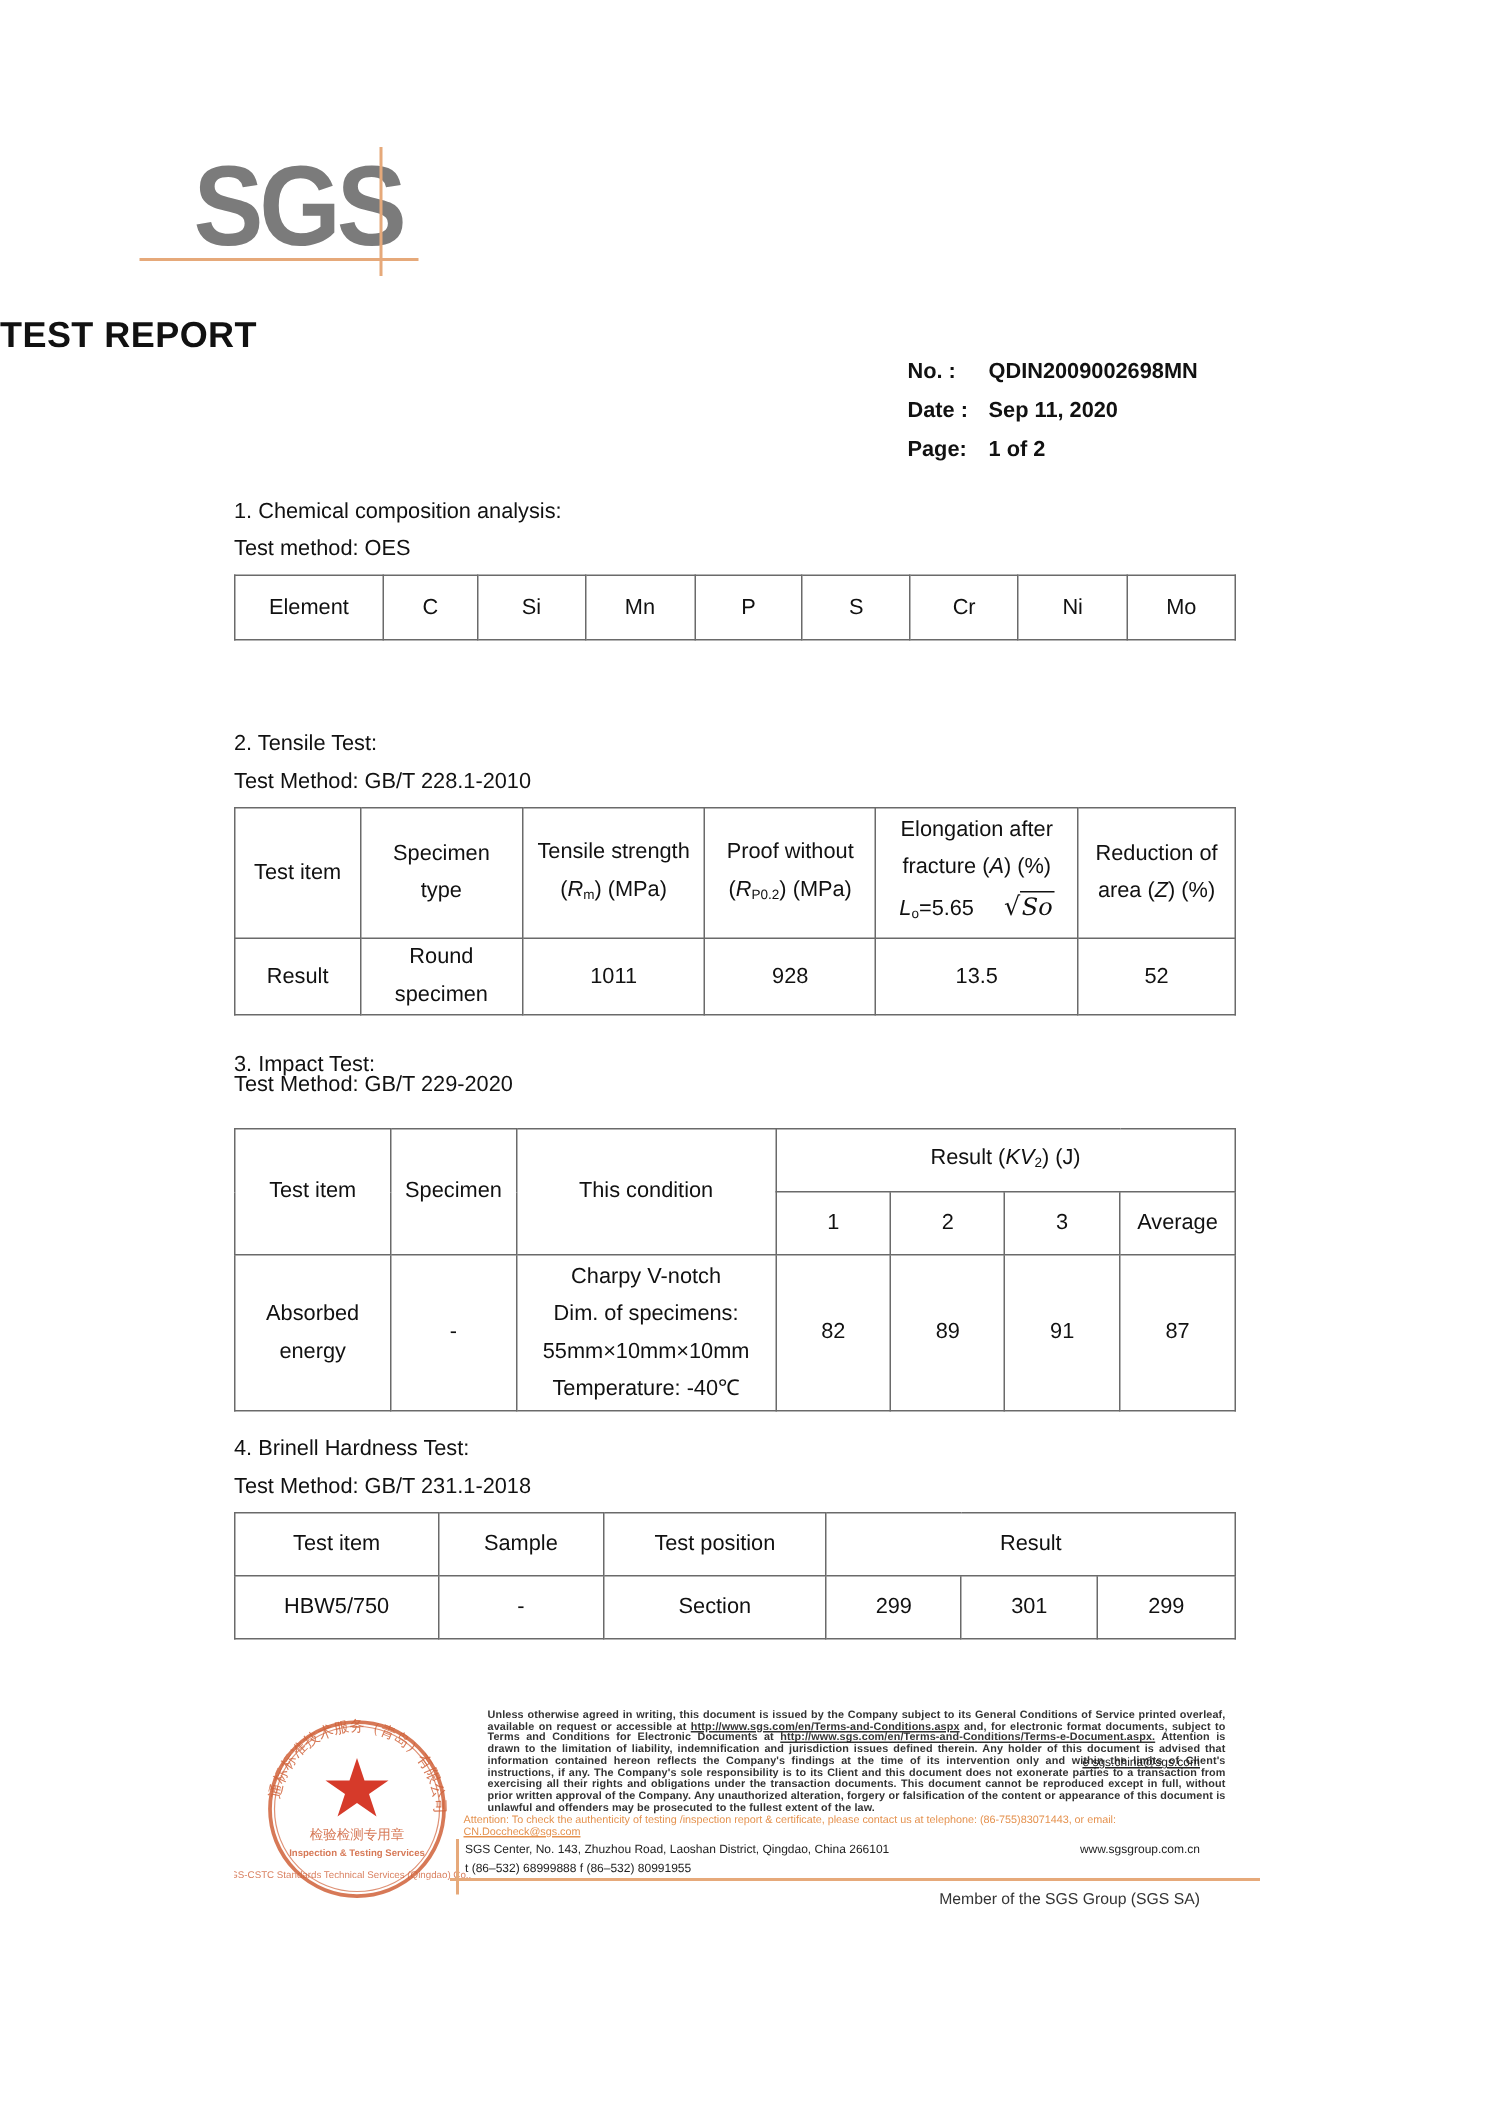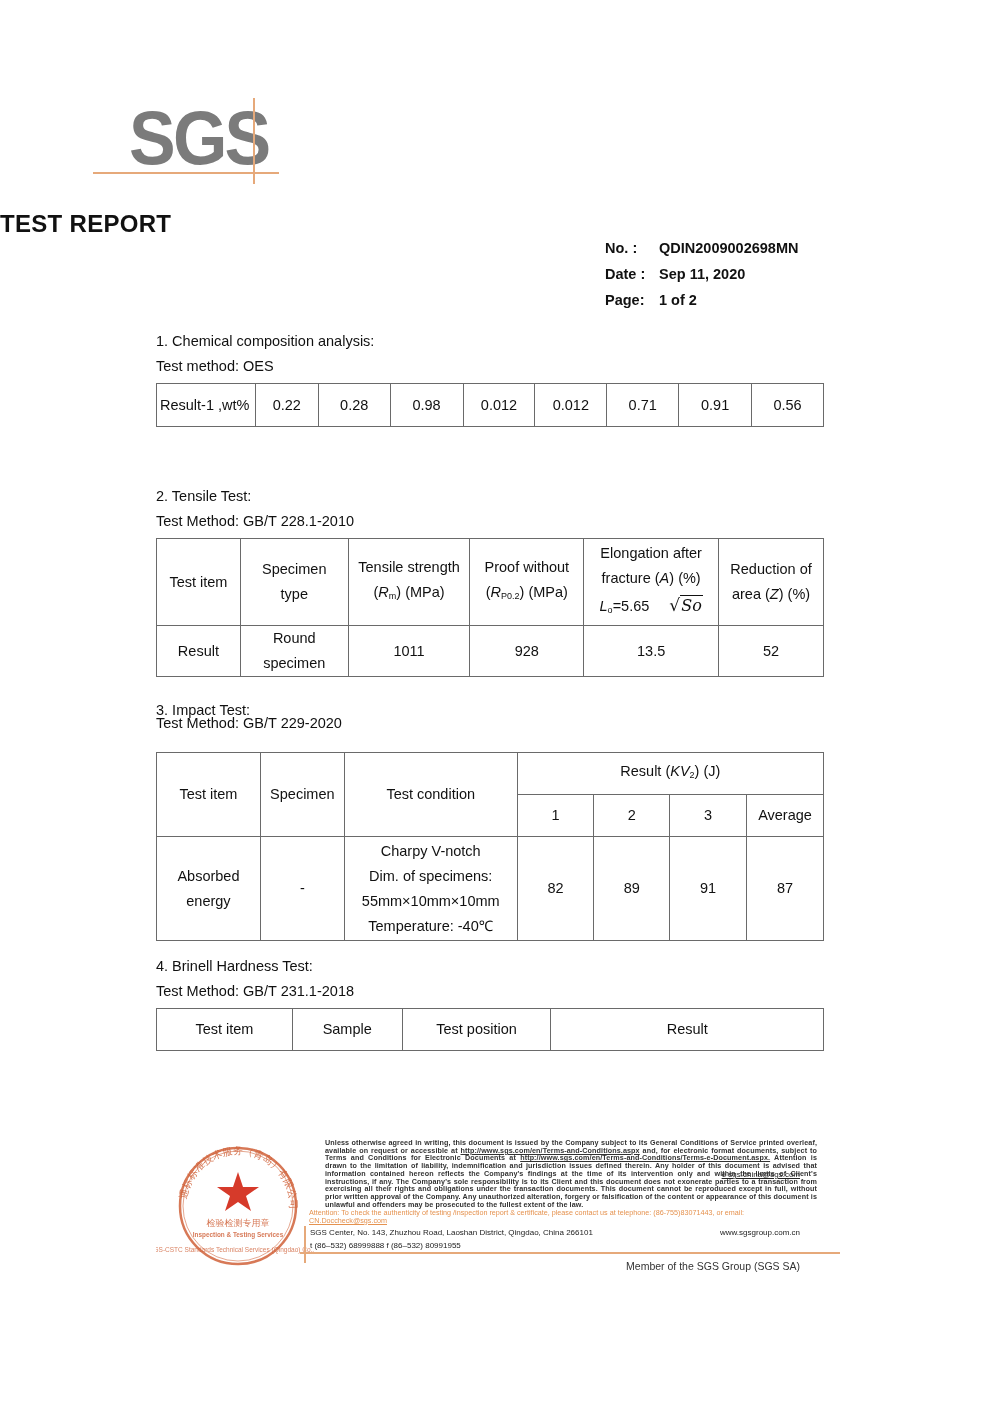--- a/index.html
+++ b/index.html
@@ -84,30 +84,30 @@
       <col style="width:63px">
       <col style="width:72px">
       <col style="width:73px">
     <col style="width:72px">
       <col style="width:72px">
       <col style="width:72px">
       <col style="width:73px">
       <col style="width:72px">
   </colgroup>
   <tbody>
-  <tr style="height:43px">
-    <td style="text-align:left;padding-left:3px">Result-1 ,wt%</td>
-    <td>0.22</td>
-    <td>0.28</td>
-    <td>0.98</td>
-    <td>0.012</td>
-    <td>0.012</td>
-    <td>0.71</td>
-    <td>0.91</td>
-    <td>0.56</td>
+      <tr style="height:43px">
+    <td>Element</td>
+    <td>C</td>
+    <td>Si</td>
+    <td>Mn</td>
+    <td>P</td>
+    <td>S</td>
+    <td>Cr</td>
+    <td>Ni</td>
+    <td>Mo</td>
   </tr>
 </tbody>
   </table>
 
 <div class="sec" style="top:488px">2. Tensile Test:</div>
 <div class="sec" style="top:513px">Test Method: GB/T 228.1-2010</div>
 <table class="t" style="top:538px">
   <colgroup>
     <col style="width:84px">
       <col style="width:108px">
@@ -164,21 +164,21 @@
       <col style="width:173px">
       <col style="width:77px">
       <col style="width:76px">
       <col style="width:77px">
       <col style="width:77px">
   </colgroup>
   <tbody>
       <tr style="height:42px">
     <td rowspan="2">Test item</td>
     <td rowspan="2">Specimen</td>
-    <td rowspan="2">Test condition</td>
+    <td rowspan="2">This condition</td>
     <td colspan="4"><span>Result (</span><i>KV</i><sub class="s">2</sub><span>) (J)</span></td>
   </tr>
   <tr style="height:42px">
     <td>1</td>
     <td>2</td>
     <td>3</td>
     <td>Average</td>
   </tr>
   <tr style="height:104px">
     <td>
@@ -210,20 +210,28 @@
       <col style="width:90px">
       <col style="width:91px">
       <col style="width:92px">
   </colgroup>
   <tbody>
       <tr style="height:42px">
     <td>Test item</td>
     <td>Sample</td>
     <td>Test position</td>
     <td colspan="3">Result</td>
+  </tr>
+  <tr style="height:42px">
+    <td>HBW5/750</td>
+    <td>-</td>
+    <td>Section</td>
+    <td>299</td>
+    <td>301</td>
+    <td>299</td>
   </tr>
 </tbody>
   </table>
 
 <div id="seal" class="abs">
   <svg width="160" height="140" viewBox="0 0 160 140">
     <defs>
       <path id="arcTop" d="M 30 72 A 52 52 0 1 1 134 72"></path>
       <path id="arcBot" d="M 38 96 A 52 52 0 0 0 128 96"></path>
     </defs>

